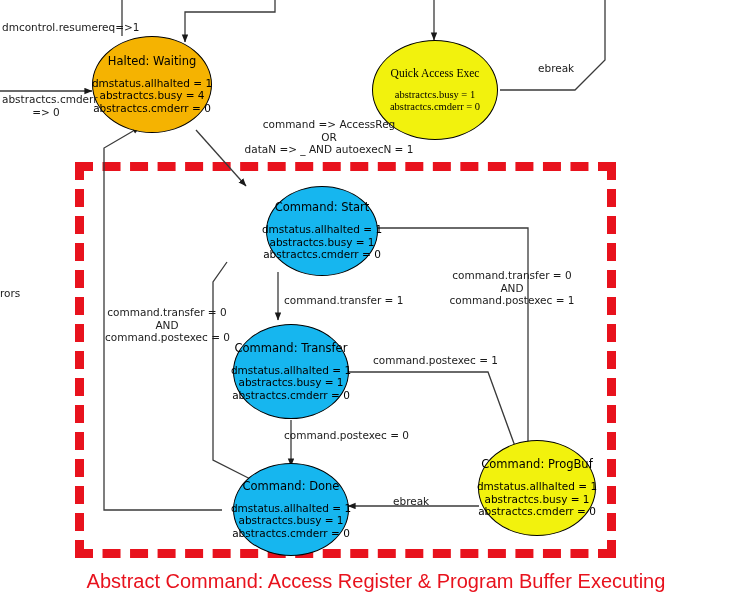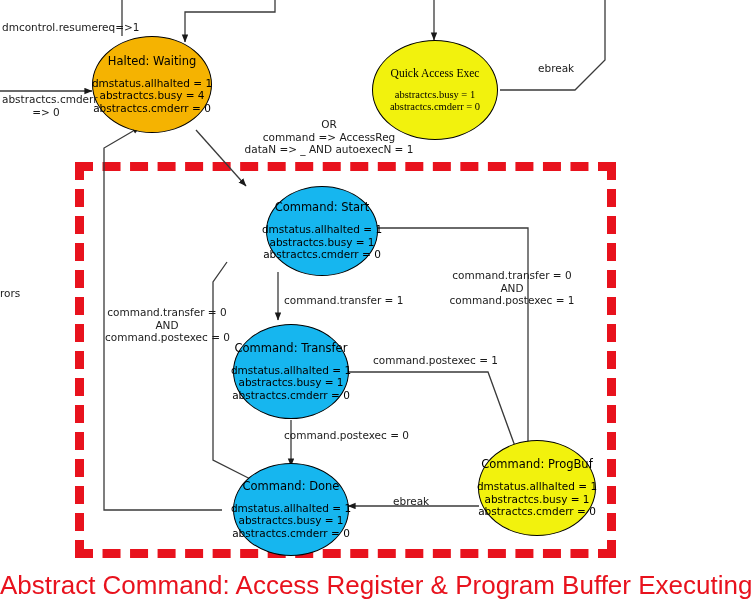--- a/index.html
+++ b/index.html
@@ -61,21 +61,21 @@
   #region {
     position: absolute;
     box-sizing: border-box;
     border: 9px dashed #e8121d;
     background: transparent;
   }
   #caption {
     position: absolute;
     text-align: center;
     color: #e8121d;
-    font-size: 26px;
+    font-size: 20px;
     font-family: "Liberation Sans", sans-serif;
     white-space: nowrap;
   }
   .side-note {
     position: absolute;
     font-size: 10.5px;
     color: #1a1a1a;
     white-space: nowrap;
   }
 </style>
@@ -180,22 +180,22 @@
   <div class="edge-label multi" style="left:2px; top:93px; width:88px;">
     <div>abstractcs.cmderr</div>
     <div>=&gt; 0</div>
   </div>
 
   <div class="side-note" style="left:0px; top:287px;">rors</div>
 
   <div class="edge-label" style="left:538px; top:62px;">ebreak</div>
 
   <div class="edge-label multi" style="left:218px; top:118px; width:222px;">
+    <div>command =&gt; AccessReg</div>
     <div>OR</div>
-    <div>command =&gt; AccessReg</div>
     <div>dataN =&gt; _ AND autoexecN = 1</div>
   </div>
 
   <div class="edge-label multi" style="left:105px; top:306px; width:124px;">
     <div>command.transfer = 0</div>
     <div>AND</div>
     <div>command.postexec = 0</div>
   </div>
 
   <div class="edge-label multi" style="left:427px; top:269px; width:170px;">

